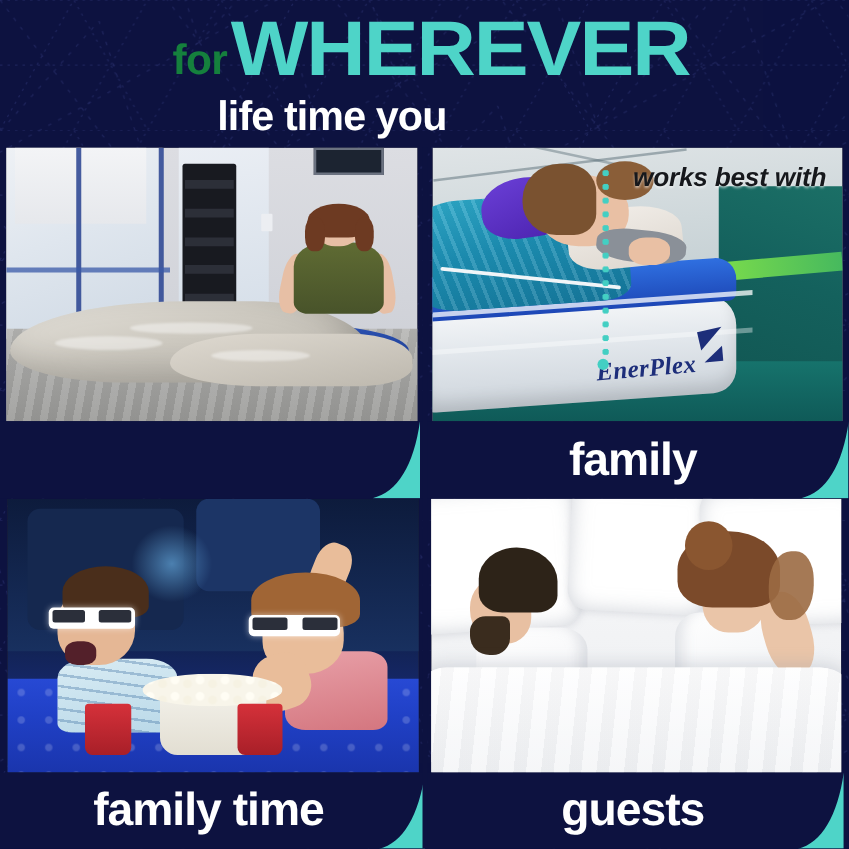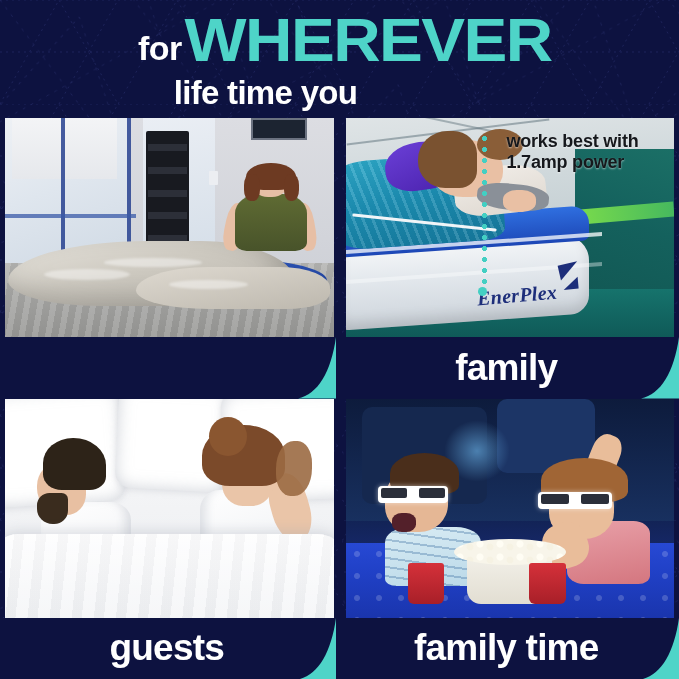--- a/index.html
+++ b/index.html
@@ -23,21 +23,21 @@
   .header{
     position:absolute;left:0;top:0;width:679px;height:118px;z-index:3;
     text-align:center;
   }
   .hline1{
     position:absolute;left:0;top:9px;width:679px;
     white-space:nowrap;line-height:1;
   }
   .word-for{
     display:inline-block;vertical-align:bottom;
-    color:#ffffff;font-size:34px;font-weight:bold;
+    color:#15803d;font-size:34px;font-weight:bold;
     letter-spacing:-.6px;margin-right:13px;margin-bottom:6px;
     font-family:"Liberation Sans", sans-serif;
   }
   .word-wherever{
     display:inline-block;vertical-align:bottom;
     color:#4ed4c8;font-size:62px;font-weight:bold;
     letter-spacing:-1.5px;
     transform:scaleX(1.06);transform-origin:center bottom;
     font-family:"Liberation Sans", sans-serif;
   }
@@ -164,22 +164,22 @@
     border-left:20px solid #1d2e7a;border-bottom:15px solid transparent;
     transform:rotate(-8deg);
   }
   .cp-logo-mark2{
     position:absolute;right:-22px;top:-2px;width:0;height:0;
     border-right:15px solid #1d2e7a;border-top:12px solid transparent;
   }
   
   .callout{
     position:absolute;left:49%;top:6%;width:50%;
-    color:#16181c;font-size:18px;line-height:1.18;
-    font-weight:bold;letter-spacing:-.2px;
+    color:#16181c;font-size:21px;line-height:1.18;
+    font-weight:bold;font-style:italic;letter-spacing:-.2px;
     font-family:"Liberation Sans", sans-serif;
     text-shadow:0 1px 2px rgba(255,255,255,.55);
   }
   .dotline{
     position:absolute;left:41.5%;top:7%;width:5px;height:72%;
     background-image:radial-gradient(circle,#43cfc3 42%,rgba(0,0,0,0) 44%);
     background-size:5px 11px;background-repeat:repeat-y;
   }
   .dotend{
     position:absolute;left:40.3%;top:77%;width:9px;height:9px;border-radius:50%;
@@ -366,61 +366,25 @@
               <span class="cp-logo-text">EnerPlex</span>
               <span class="cp-logo-mark"></span>
               <span class="cp-logo-mark2"></span>
             </div>
 
             <div class="dotline"></div>
             <div class="dotend"></div>
 
             <div class="callout">
               <div>works best with</div>
-              <div>1.7amp power</div>
             </div>
           </div>
         </div>
         <div class="caption">
           <span class="caption-text">family</span>
-          <svg class="wing" viewBox="0 0 38 56" preserveAspectRatio="none" aria-hidden="true">
-            <path d="M38 0 L38 56 L0 56 C20 52 33 32 38 0 Z" fill="#4ed4c8"></path>
-          </svg>
-        </div>
-      </div>
-    </div>
-
-    <div class="cell cell-bl">
-      <div class="cell-inner">
-        <div class="photo">
-          <div class="ph">
-            <div class="gs-bed"></div>
-            <div class="gs-pillow gs-p1"></div>
-            <div class="gs-pillow gs-p2"></div>
-            <div class="gs-pillow gs-p3"></div>
-            <div class="gs-man">
-              <div class="gs-m-shirt"></div>
-              <div class="gs-m-arm"></div>
-              <div class="gs-m-face"></div>
-              <div class="gs-m-hair"></div>
-              <div class="gs-m-beard"></div>
-            </div>
-            <div class="gs-wom">
-              <div class="gs-w-shirt"></div>
-              <div class="gs-w-arm"></div>
-              <div class="gs-w-face"></div>
-              <div class="gs-w-hair"></div>
-              <div class="gs-w-bun"></div>
-              <div class="gs-w-curl"></div>
-            </div>
-            <div class="gs-duvet"></div>
-          </div>
-        </div>
-        <div class="caption">
-          <span class="caption-text">guests</span>
           <svg class="wing" viewBox="0 0 38 56" preserveAspectRatio="none" aria-hidden="true">
             <path d="M38 0 L38 56 L0 56 C20 52 33 32 38 0 Z" fill="#4ed4c8"></path>
           </svg>
         </div>
       </div>
     </div>
 
     <div class="cell cell-br">
       <div class="cell-inner">
         <div class="photo">
@@ -460,16 +424,51 @@
         </div>
         <div class="caption">
           <span class="caption-text">family time</span>
           <svg class="wing" viewBox="0 0 38 56" preserveAspectRatio="none" aria-hidden="true">
             <path d="M38 0 L38 56 L0 56 C20 52 33 32 38 0 Z" fill="#4ed4c8"></path>
           </svg>
         </div>
       </div>
     </div>
 
+    <div class="cell cell-bl">
+      <div class="cell-inner">
+        <div class="photo">
+          <div class="ph">
+            <div class="gs-bed"></div>
+            <div class="gs-pillow gs-p1"></div>
+            <div class="gs-pillow gs-p2"></div>
+            <div class="gs-pillow gs-p3"></div>
+            <div class="gs-man">
+              <div class="gs-m-shirt"></div>
+              <div class="gs-m-arm"></div>
+              <div class="gs-m-face"></div>
+              <div class="gs-m-hair"></div>
+              <div class="gs-m-beard"></div>
+            </div>
+            <div class="gs-wom">
+              <div class="gs-w-shirt"></div>
+              <div class="gs-w-arm"></div>
+              <div class="gs-w-face"></div>
+              <div class="gs-w-hair"></div>
+              <div class="gs-w-bun"></div>
+              <div class="gs-w-curl"></div>
+            </div>
+            <div class="gs-duvet"></div>
+          </div>
+        </div>
+        <div class="caption">
+          <span class="caption-text">guests</span>
+          <svg class="wing" viewBox="0 0 38 56" preserveAspectRatio="none" aria-hidden="true">
+            <path d="M38 0 L38 56 L0 56 C20 52 33 32 38 0 Z" fill="#4ed4c8"></path>
+          </svg>
+        </div>
+      </div>
+    </div>
+
   </div>
 
   <div class="vsep"></div>
 </div>
 
 </body></html>

